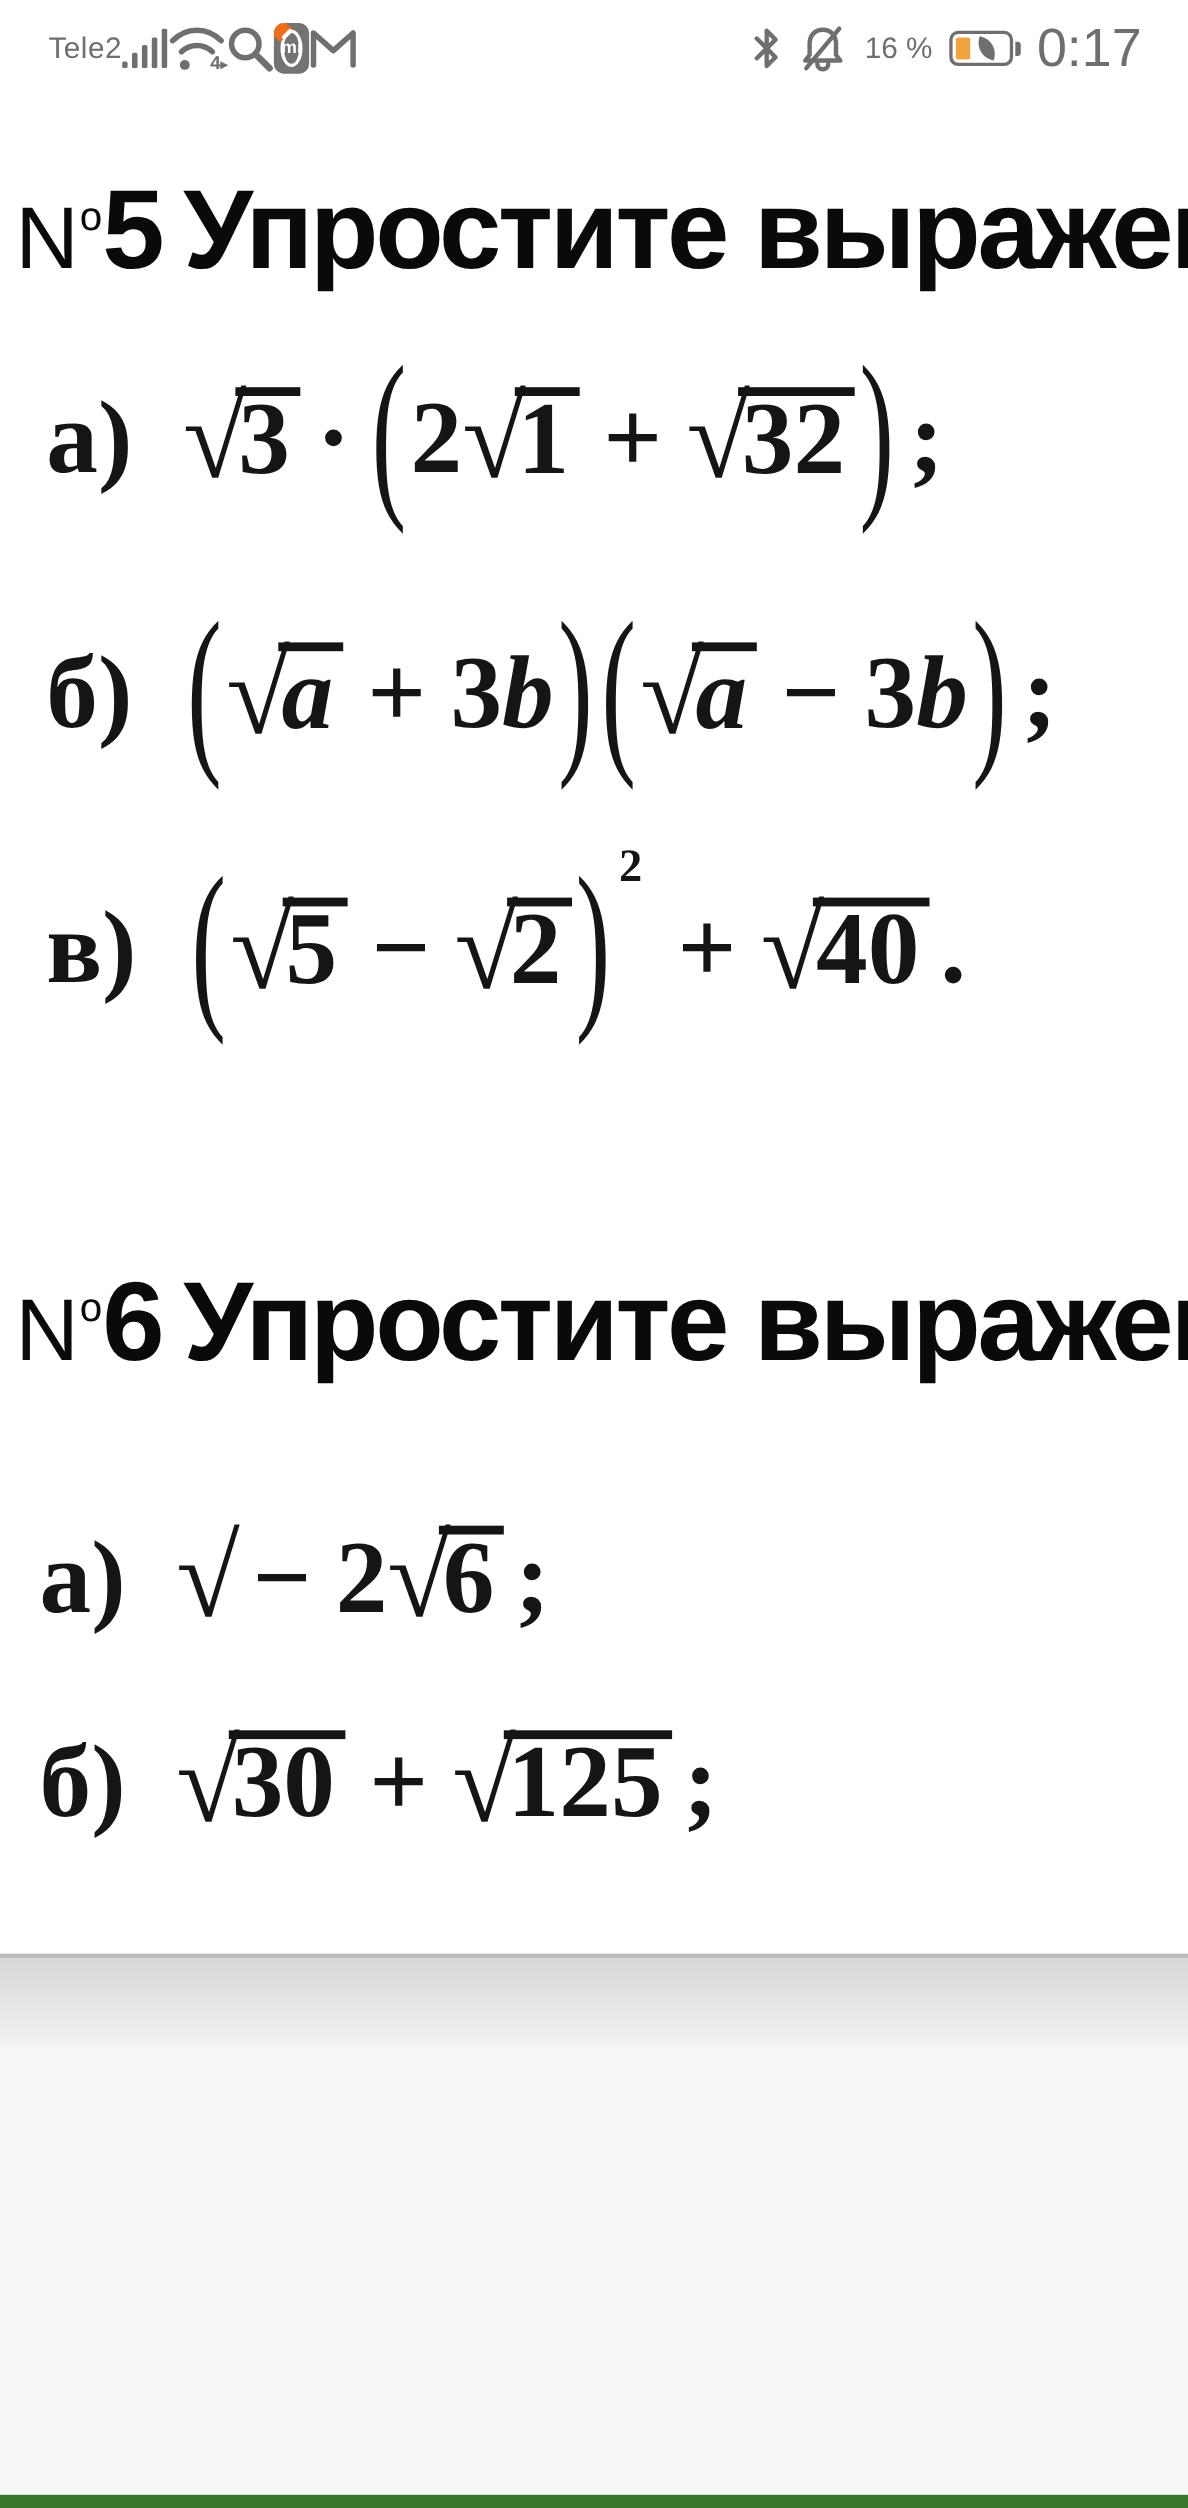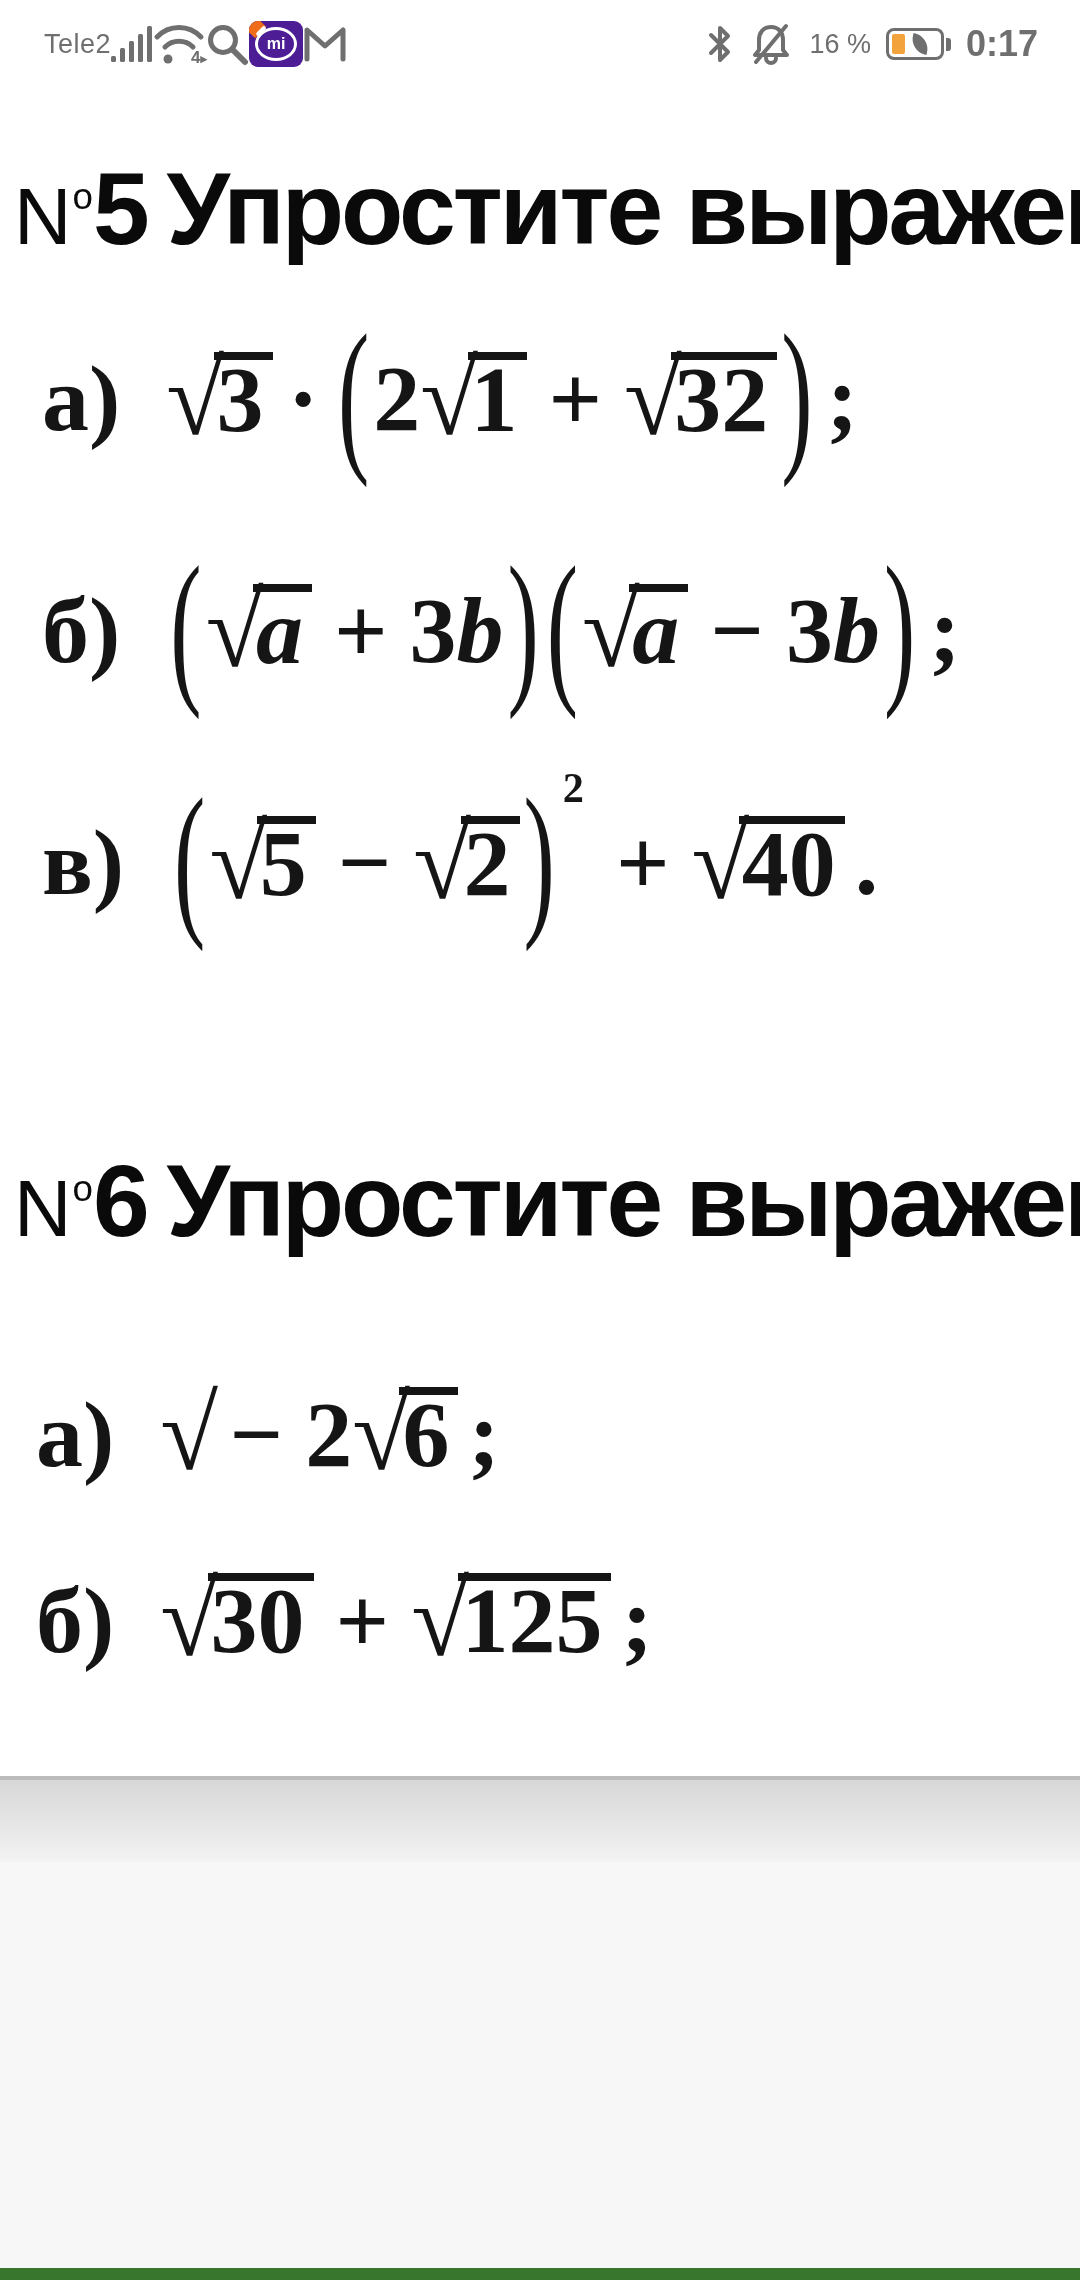--- a/index.html
+++ b/index.html
@@ -10,29 +10,29 @@
 
   
   .status-bar {
     position:absolute; top:0; left:0; right:0; height:88px;
     display:flex; justify-content:space-between; align-items:center;
     padding:0 42px 0 44px; box-sizing:border-box; color:#6f6f6f;
   }
   .sb-left { display:flex; align-items:center; }
   .sb-right { display:flex; align-items:center; gap:15px; }
   .carrier { font-size:27px; letter-spacing:0.5px; }
-  .clock { font-size:36px;font-weight:bold; }
+  .clock { font-size:49px; }
   .battery-pct { font-size:27px; }
   .sb-icon { display:block; }
   .wifi-wrap { position:relative; width:52px; height:44px; }
   .wifi-sub { position:absolute; right:-2px; bottom:-2px; font-size:17px; font-weight:700; color:#6f6f6f; }
   .wifi-sub .tri { display:inline-block; font-size:13px; }
 
   .mi-icon {
-    position:relative; width:54px; height:46px; background:#4c1d95;
+    position:relative; width:32px; height:46px; background:#737373;
     border-radius:9px; overflow:hidden;
   }
   .mi-ring { position:absolute; inset:6px; border:3px solid #ffffff; border-radius:50%; box-sizing:border-box; }
   .mi-notch { position:absolute; left:-2px; top:-2px; width:16px; height:16px; background:#ef6c1a; transform:rotate(45deg); }
   .mi-tick { position:absolute; left:6px; top:8px; width:12px; height:4px; background:#ffffff; border-radius:2px; transform:rotate(-45deg); }
   .mi-text { position:absolute; inset:0; display:flex; align-items:center; justify-content:center;
     color:#fff; font-size:16px; font-weight:700; font-family:"Liberation Sans",sans-serif; }
 
   .battery-group { display:flex; align-items:center; }
   .battery { position:relative; width:58px; height:32px; border:3px solid #6f6f6f; border-radius:8px; box-sizing:border-box; background:#fff; }

